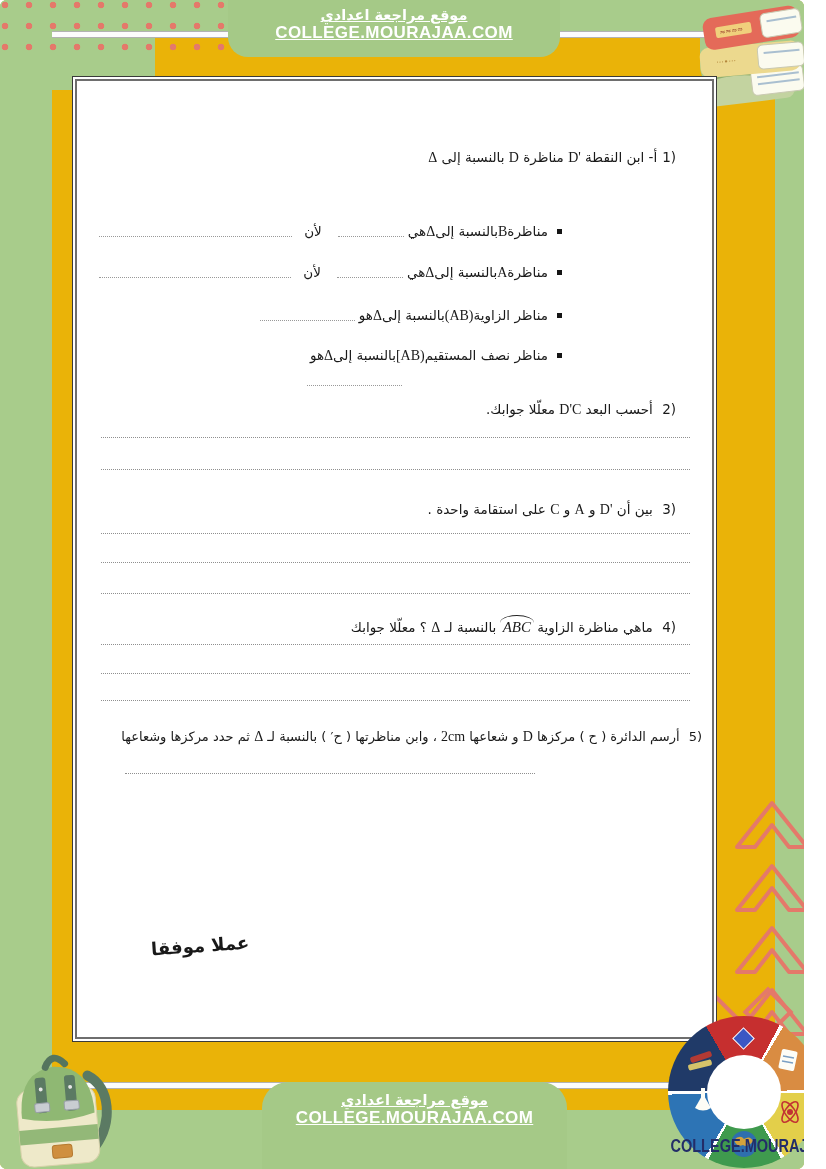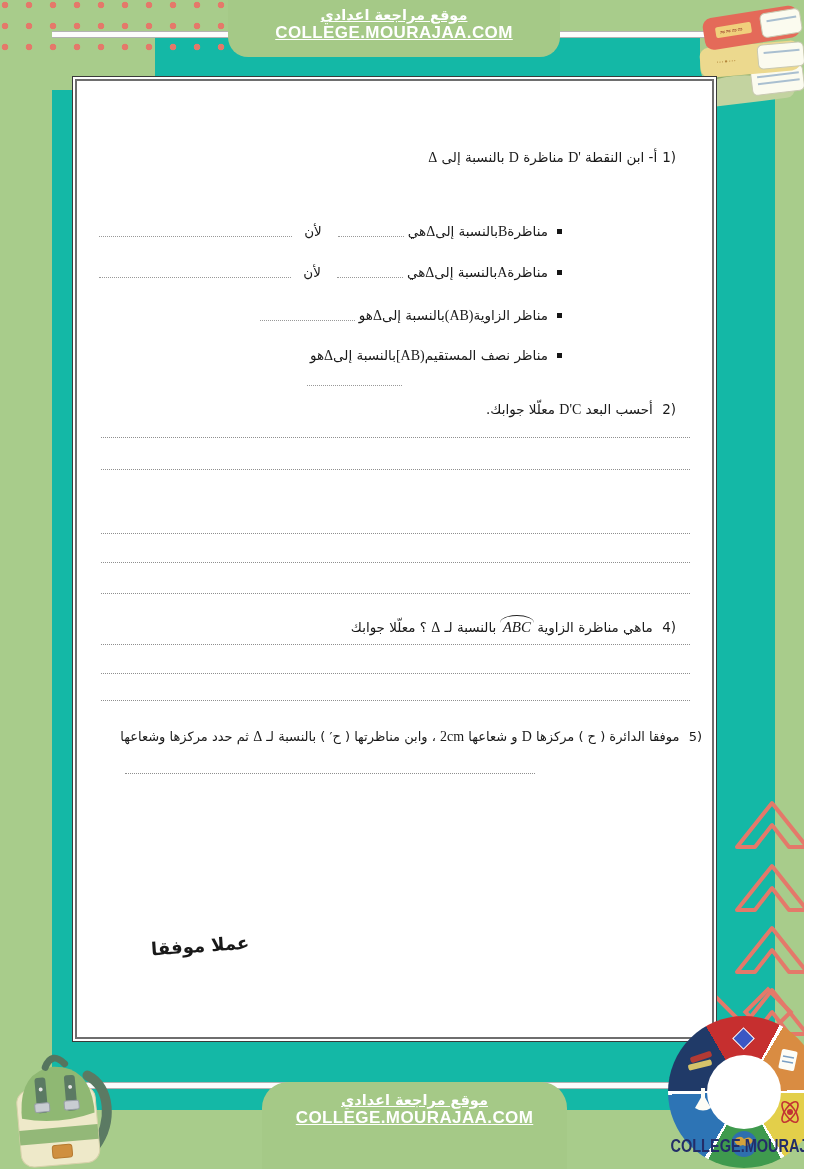--- a/index.html
+++ b/index.html
@@ -1,17 +1,17 @@
 <!DOCTYPE html>
 <html lang="ar"><head>
 <meta charset="utf-8">
 <style>
   html,body{margin:0;padding:0;background:#ffffff;}
-  .canvas{position:relative;width:804px;height:1169px;overflow:hidden;background:#14b8a6;
-          font-family:"DejaVu Sans",sans-serif;}
+  .canvas{position:relative;width:804px;height:1169px;overflow:hidden;background:#eab308;
+          font-family:"DejaVu Sans",sans-serif;border-radius:7px;}
   
   .band-top{position:absolute;left:0;top:0;width:826px;height:31px;background:#a8cc8b;}
   .corner-tl{position:absolute;left:0;top:0;width:155px;height:90px;background:#a8cc8b;}
   .corner-tr{position:absolute;left:700px;top:0;width:126px;height:92px;background:#a8cc8b;border-bottom-left-radius:26px;}
   .strip-left{position:absolute;left:0;top:0;width:52px;height:1169px;background:#a8cc8b;}
   .strip-right{position:absolute;left:775px;top:0;width:51px;height:1169px;background:#a8cc8b;}
   .band-bottom{position:absolute;left:0;top:1110px;width:826px;height:59px;background:#a8cc8b;}
   .trim{position:absolute;left:52px;width:723px;height:5px;background:#fcfcfc;border-top:1px solid #b2b2b2;border-bottom:1px solid #b2b2b2;}
   .trim-top{top:31px;}
   .trim-bottom{top:1082px;}
@@ -180,33 +180,36 @@
         </div>
 
         <div class="shortdots" style="top:302px"></div>
 
         <div class="row" style="top:318px">
           <span class="mk">2)</span><span> أحسب البعد </span><span class="lat">D'C</span><span> معلّلا جوابك.</span>
         </div>
         <div class="dotline" style="top:354px"></div>
         <div class="dotline" style="top:386px"></div>
 
+        <div class="row" style="top:418px">
+          <span class="mk">3)</span><span> بين أن </span><span class="lat">D'</span><span> و </span><span class="lat">A</span><span> و </span><span class="lat">C</span><span> على استقامة واحدة .</span>
+        </div>
         <div class="dotline" style="top:450px"></div>
         <div class="dotline" style="top:479px"></div>
         <div class="dotline" style="top:510px"></div>
 
         <div class="row" style="top:536px">
           <span class="mk">4)</span><span> ماهي مناظرة الزاوية </span><span class="angle">ABC</span><span> بالنسبة لـ </span><span class="lat">Δ</span><span> ؟ معلّلا جوابك</span>
         </div>
         <div class="dotline" style="top:561px"></div>
         <div class="dotline" style="top:590px"></div>
         <div class="dotline" style="top:617px"></div>
 
         <div class="row q5row" style="top:646px">
-          <span class="mk">5)</span><span> موفقا الدائرة ( ح ) مركزها </span><span class="lat">D</span><span> و شعاعها </span><span class="lat">2cm</span><span> ، وابن مناظرتها ( ح′ ) بالنسبة لـ </span><span class="lat">Δ</span><span> ثم حدد مركزها وشعاعها</span>
+          <span class="mk">5)</span><span> أرسم الدائرة ( ح ) مركزها </span><span class="lat">D</span><span> و شعاعها </span><span class="lat">2cm</span><span> ، وابن مناظرتها ( ح′ ) بالنسبة لـ </span><span class="lat">Δ</span><span> ثم حدد مركزها وشعاعها</span>
         </div>
         <div class="dotline" style="top:690px;left:46px;right:175px"></div>
 
         <div class="closing">عملا موفقا</div>
       </div>
     </div>
   </div>
 
   <svg class="backpack" width="110" height="123" viewBox="0 0 110 125">
     <g transform="rotate(-5 55 80)">

